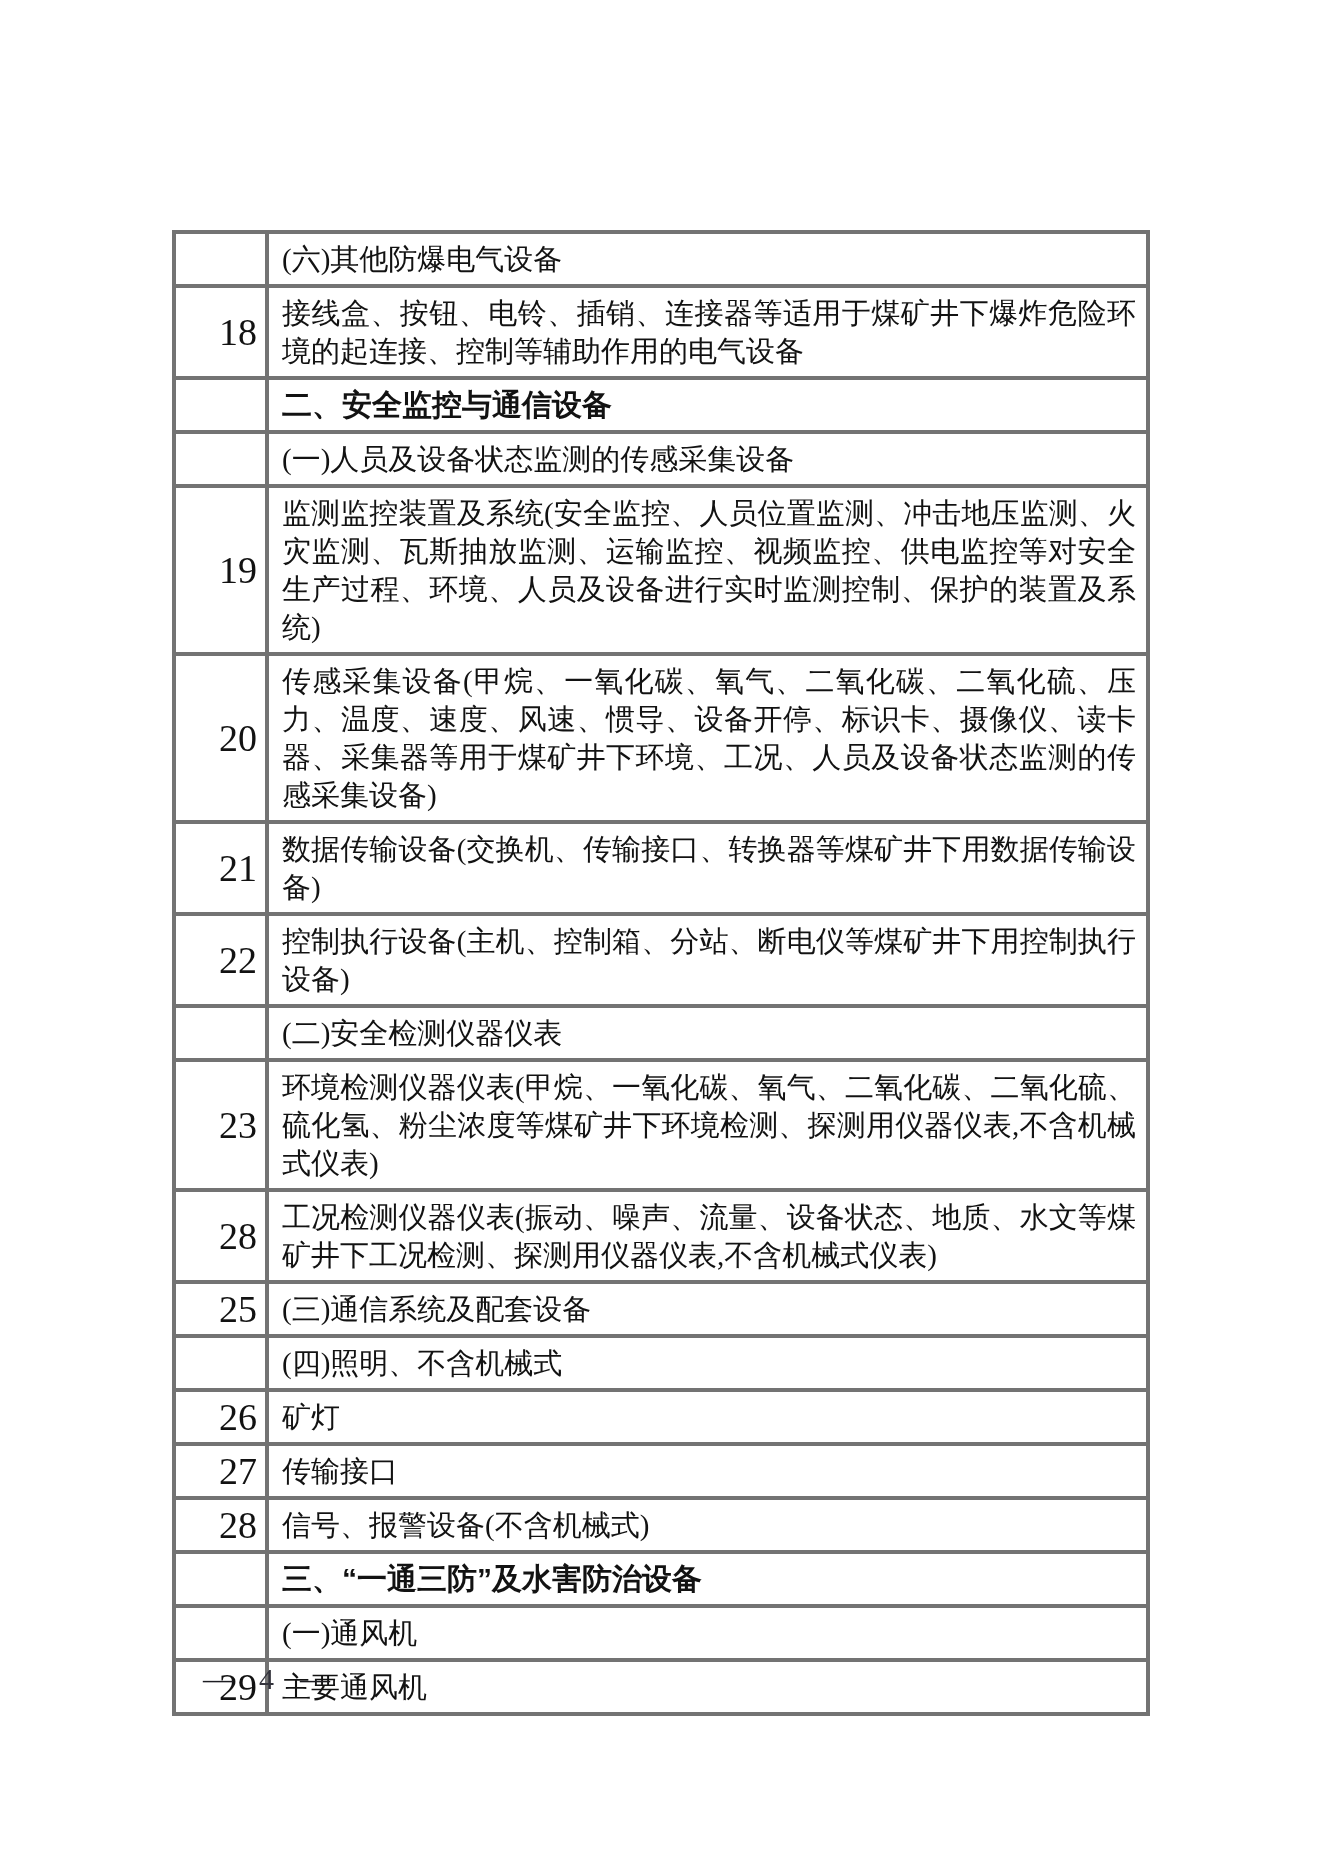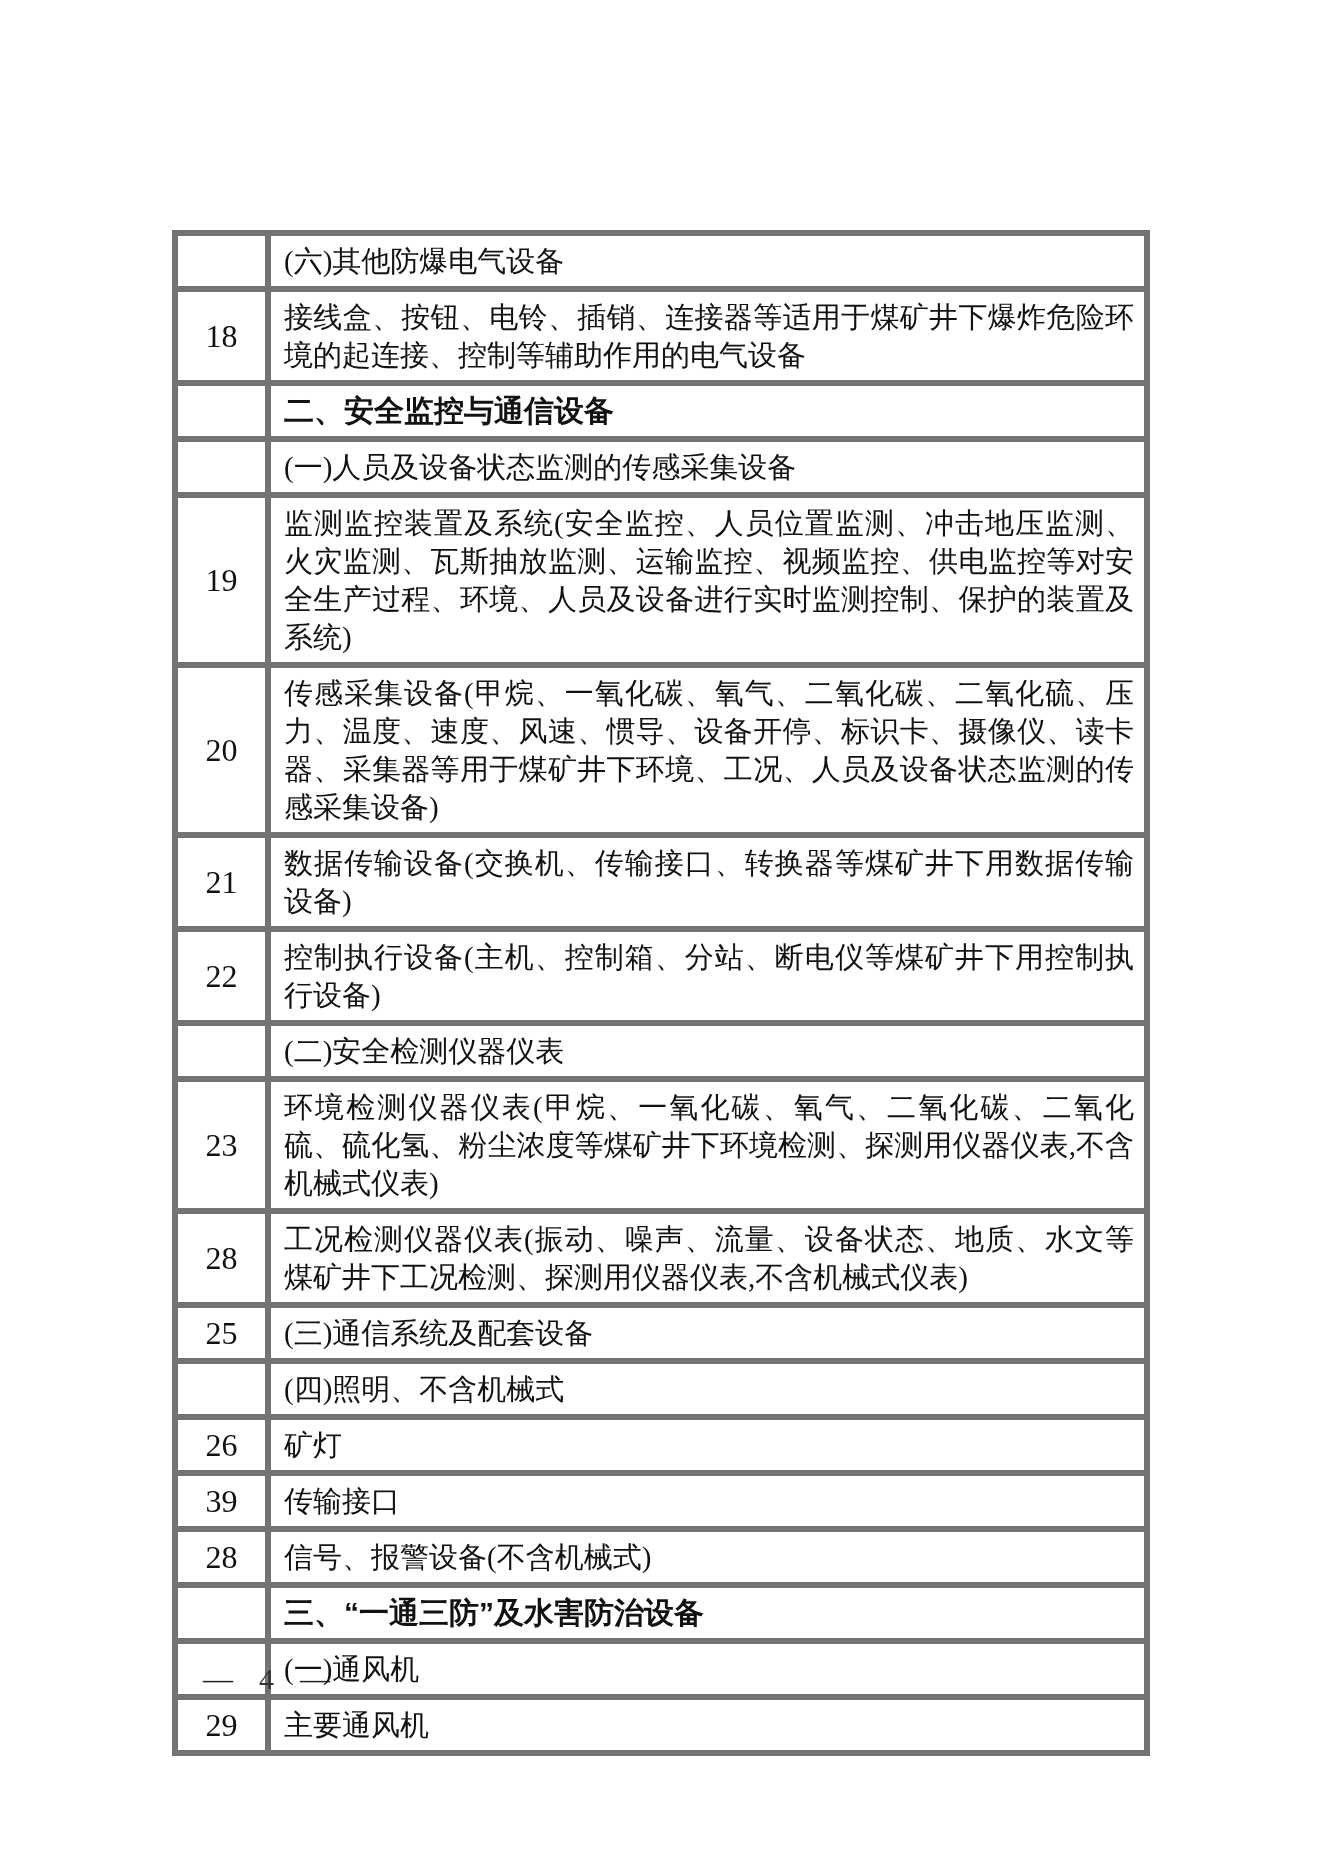--- a/index.html
+++ b/index.html
@@ -19,30 +19,30 @@
   table.doc-table {
     position: absolute;
     left: 172px;
     top: 230px;
     width: 978px;
     border-collapse: collapse;
     table-layout: fixed;
   }
   col.num-col { width: 93px; }
   td {
-    border: 6px solid #737373;
+    border: 4px solid #737373;
     font-size: 29px;
     line-height: 38px;
     color: #121212;
     vertical-align: middle;
   }
   td.num {
-    text-align: center;
+    text-align: right;
     padding: 6px 8px;
-    font-size: 32px;
+    font-size: 38px;
     font-family: "Liberation Serif", "DejaVu Serif", serif;
   }
   td.txt {
     padding: 6px 10px 6px 13px;
     text-align: justify;
     text-justify: inter-character;
   }
   tr.section-header td.txt {
     font-weight: bold;
     font-size: 30px;
@@ -129,21 +129,21 @@
   </tr>
         <tr>
     <td class="num"></td>
     <td class="txt">(四)照明、不含机械式</td>
   </tr>
         <tr>
     <td class="num">26</td>
     <td class="txt">矿灯</td>
   </tr>
         <tr>
-    <td class="num">39</td>
+    <td class="num">27</td>
     <td class="txt">传输接口</td>
   </tr>
         <tr>
     <td class="num">28</td>
     <td class="txt">信号、报警设备(不含机械式)</td>
   </tr>
         <tr class="section-header">
     <td class="num"></td>
     <td class="txt">三、“一通三防”及水害防治设备</td>
   </tr>

